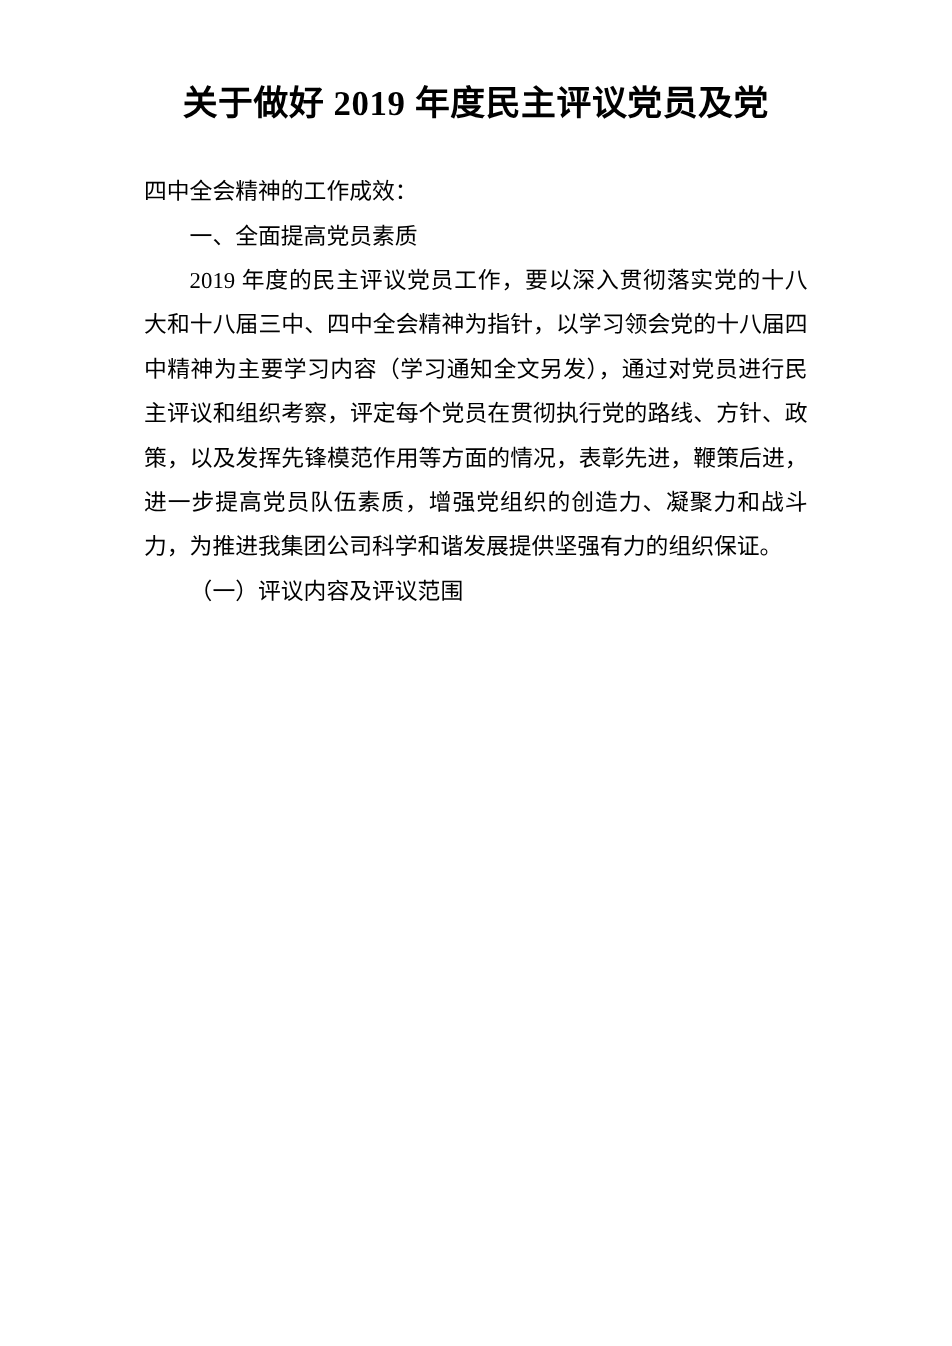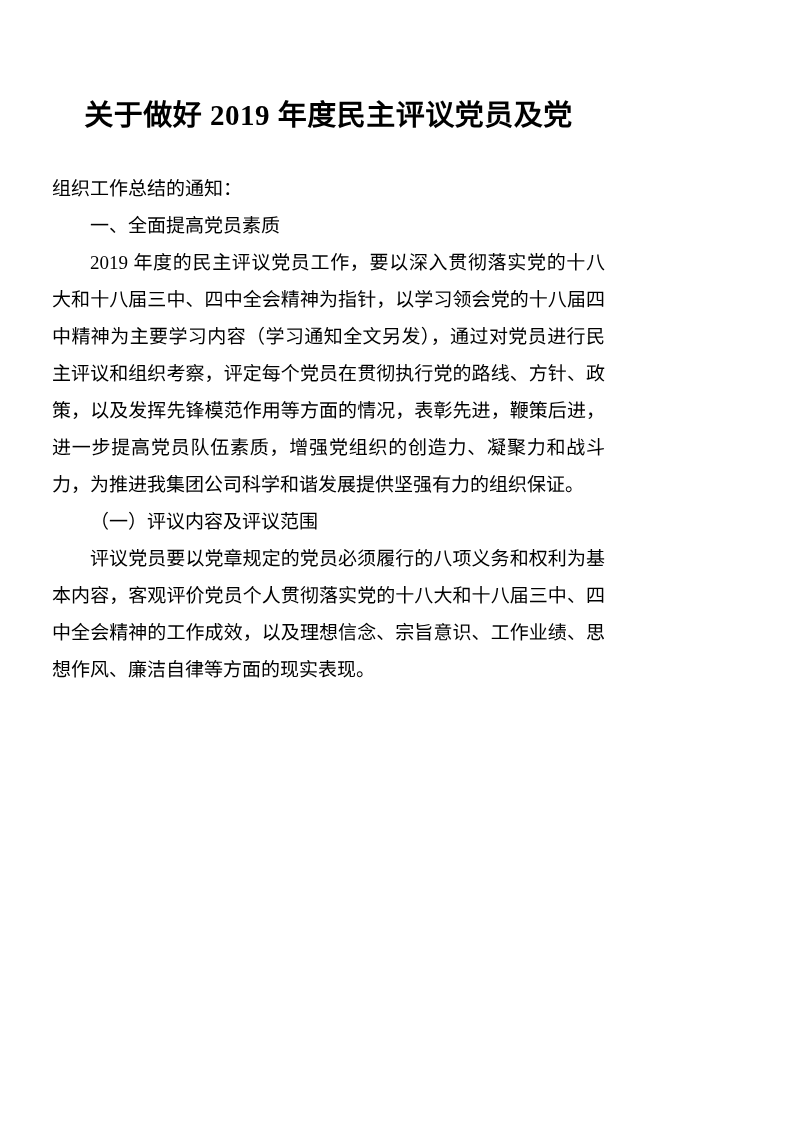--- a/index.html
+++ b/index.html
@@ -12,23 +12,23 @@
     position: relative;
     width: 793px;
     height: 1122px;
     background: #ffffff;
     color: #000000;
     font-family: "Liberation Serif", "DejaVu Serif", serif;
     overflow: hidden;
   }
 
   .content {
-    margin-left: 52px;
+    margin-left: 120px;
     width: 553px;
-    padding-top: 91px;
+    padding-top: 63px;
   }
 
   .doc-title {
     font-size: 29px;
     font-weight: bold;
     line-height: 49px;
     text-align: center;
     margin-bottom: 30px;
     letter-spacing: 0.5px;
   }
@@ -67,26 +67,25 @@
 <body>
 
 <div class="page">
   <div class="content">
 
     <h1 class="doc-title">
       <span class="title-line">关于做好 2019 年度民主评议党员及党</span>
     </h1>
 
     <div class="doc-body">
-      <p class="para-salutation">组织工作总结的通知：</p>
+      <p class="para-salutation">四中全会精神的工作成效：</p>
 
 
       <p class="para-heading">一、全面提高党员素质</p>
 
       <p class="para-body">2019 年度的民主评议党员工作，要以深入贯彻落实党的十八大和十八届三中、四中全会精神为指针，以学习领会党的十八届四中精神为主要学习内容（学习通知全文另发），通过对党员进行民主评议和组织考察，评定每个党员在贯彻执行党的路线、方针、政策，以及发挥先锋模范作用等方面的情况，表彰先进，鞭策后进，进一步提高党员队伍素质，增强党组织的创造力、凝聚力和战斗力，为推进我集团公司科学和谐发展提供坚强有力的组织保证。</p>
 
       <p class="para-heading-bold">（一）评议内容及评议范围</p>
 
-      <p class="para-body">评议党员要以党章规定的党员必须履行的八项义务和权利为基本内容，客观评价党员个人贯彻落实党的十八大和十八届三中、四中全会精神的工作成效，以及理想信念、宗旨意识、工作业绩、思想作风、廉洁自律等方面的现实表现。</p>
     </div>
 
   </div>
 </div>
 
 </body></html>

